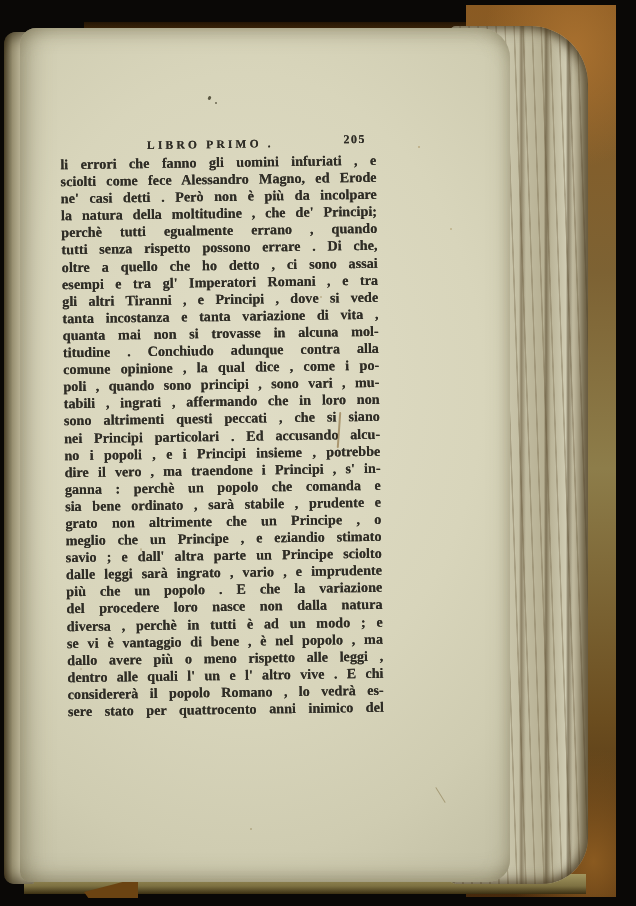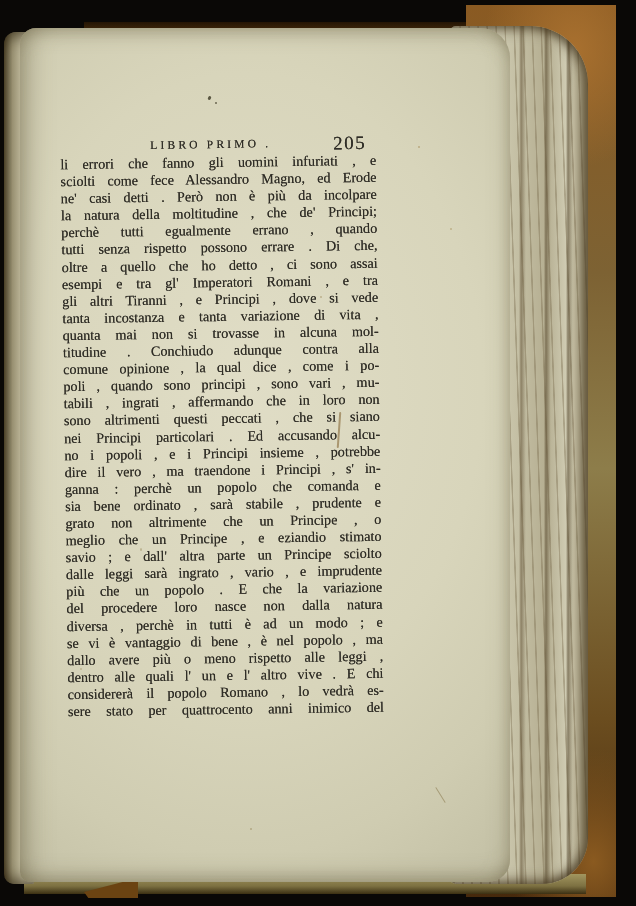--- a/index.html
+++ b/index.html
@@ -2,21 +2,21 @@
 <html style="--paper: #d8d5bb; --ink: #2f2d26; --leather: #7d5220; --cover-edge: #8f8456; --background: #0a0806;"><head>
 <meta charset="utf-8">
 <style>
   html, body {
     margin: 0; padding: 0;
     width: 636px; height: 906px;
     background: var(--background, #0a0806);
     overflow: hidden;
     font-family: "Liberation Serif", "DejaVu Serif", serif;
   }
-  .scene { position: absolute; inset: 0; width: 636px; height: 906px; }
+  .scene { position: absolute; inset: 0; width: 636px; height: 906px; font-weight: bold; }
 
   
   .leather-top-strip {
     position: absolute; left: 84px; top: 22px; width: 532px; height: 26px;
     background: linear-gradient(180deg, #241504 0%, #53340f 55%, #7a5220 100%);
   }
   
   .leather-right {
     position: absolute; left: 466px; top: 5px; width: 150px; height: 892px;
     background:
@@ -83,21 +83,21 @@
     color: var(--ink, #2f2d26);
     text-shadow: 0 0 0.5px rgba(47,45,38,0.85);
   }
   .header-row { position: relative; height: 16px; margin-bottom: 2px; }
   .running-title {
     position: absolute; left: 50%; top: 2px; transform: translateX(-56%);
     font-size: 11.5px; letter-spacing: 3.2px; white-space: nowrap;
   }
   .page-number {
     position: absolute; right: 10px; top: -2px;
-    font-size: 19px; letter-spacing: 1.5px;
+    font-size: 12px; letter-spacing: 1.5px;
     font-feature-settings: "onum";
   }
   .body-text { font-size: 14.2px; line-height: 17.1px; }
   .text-line {
     text-align: justify; text-align-last: justify; text-justify: inter-word;
     white-space: normal;
   }
 
   
   .sp { position: absolute; border-radius: 50%; }

